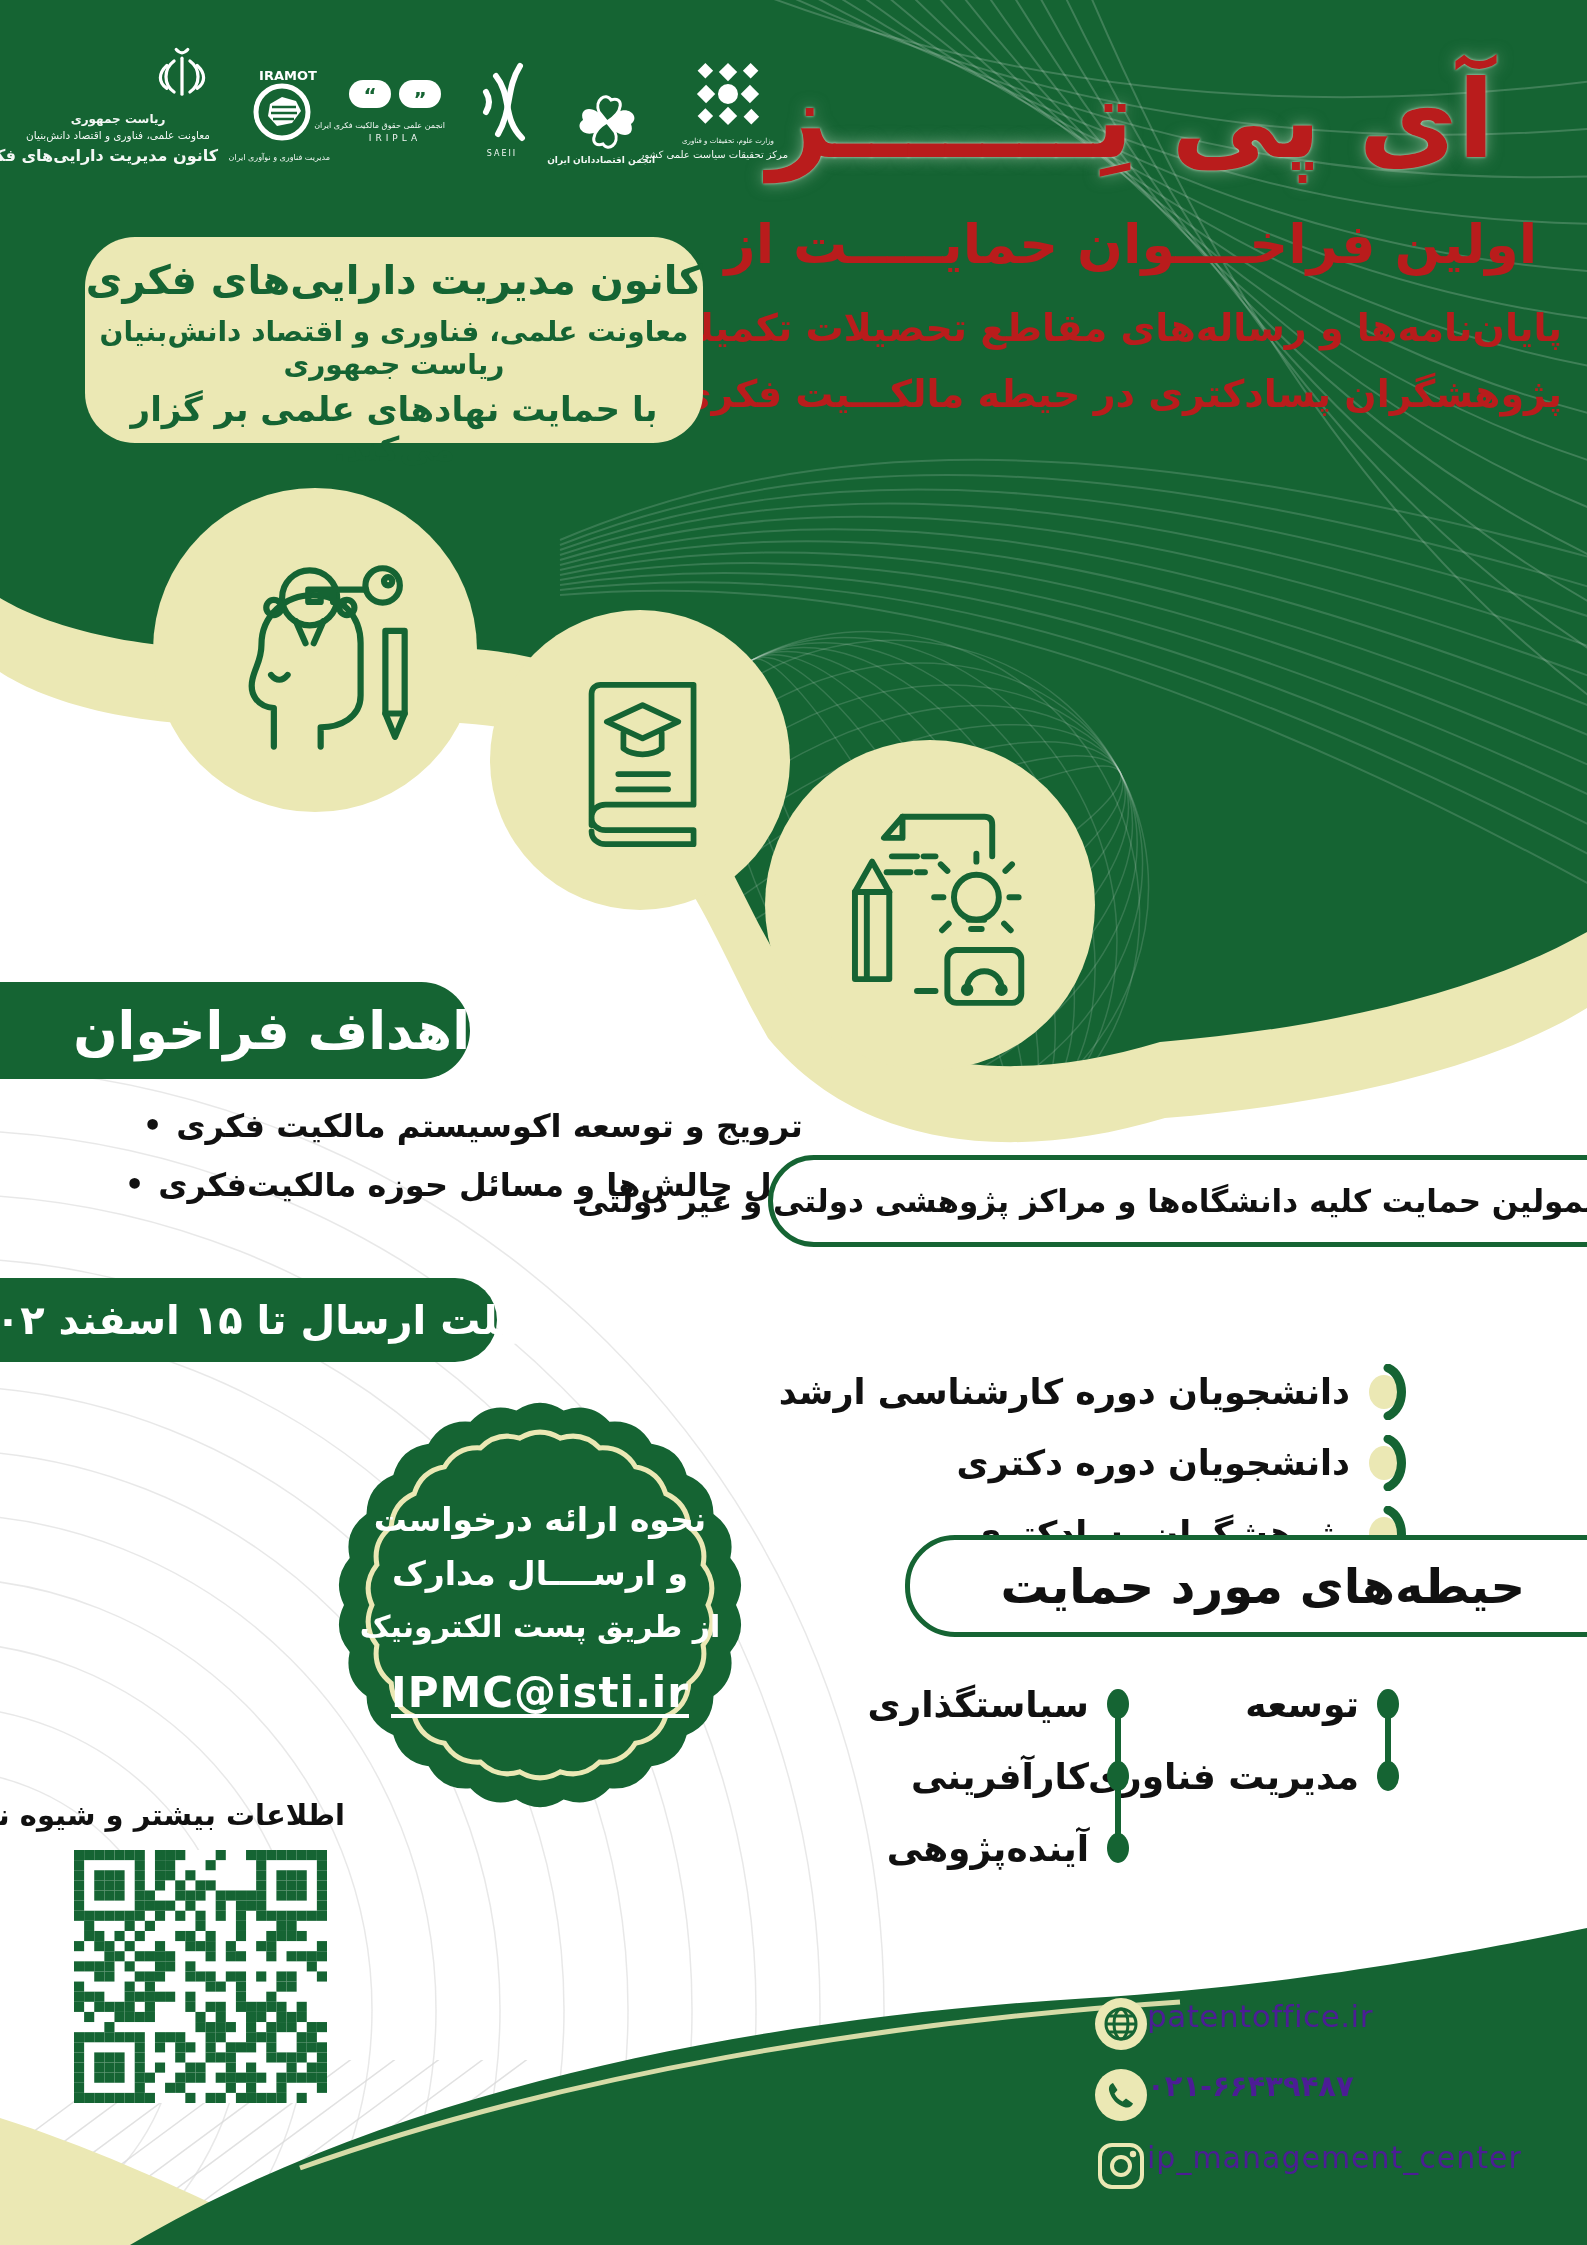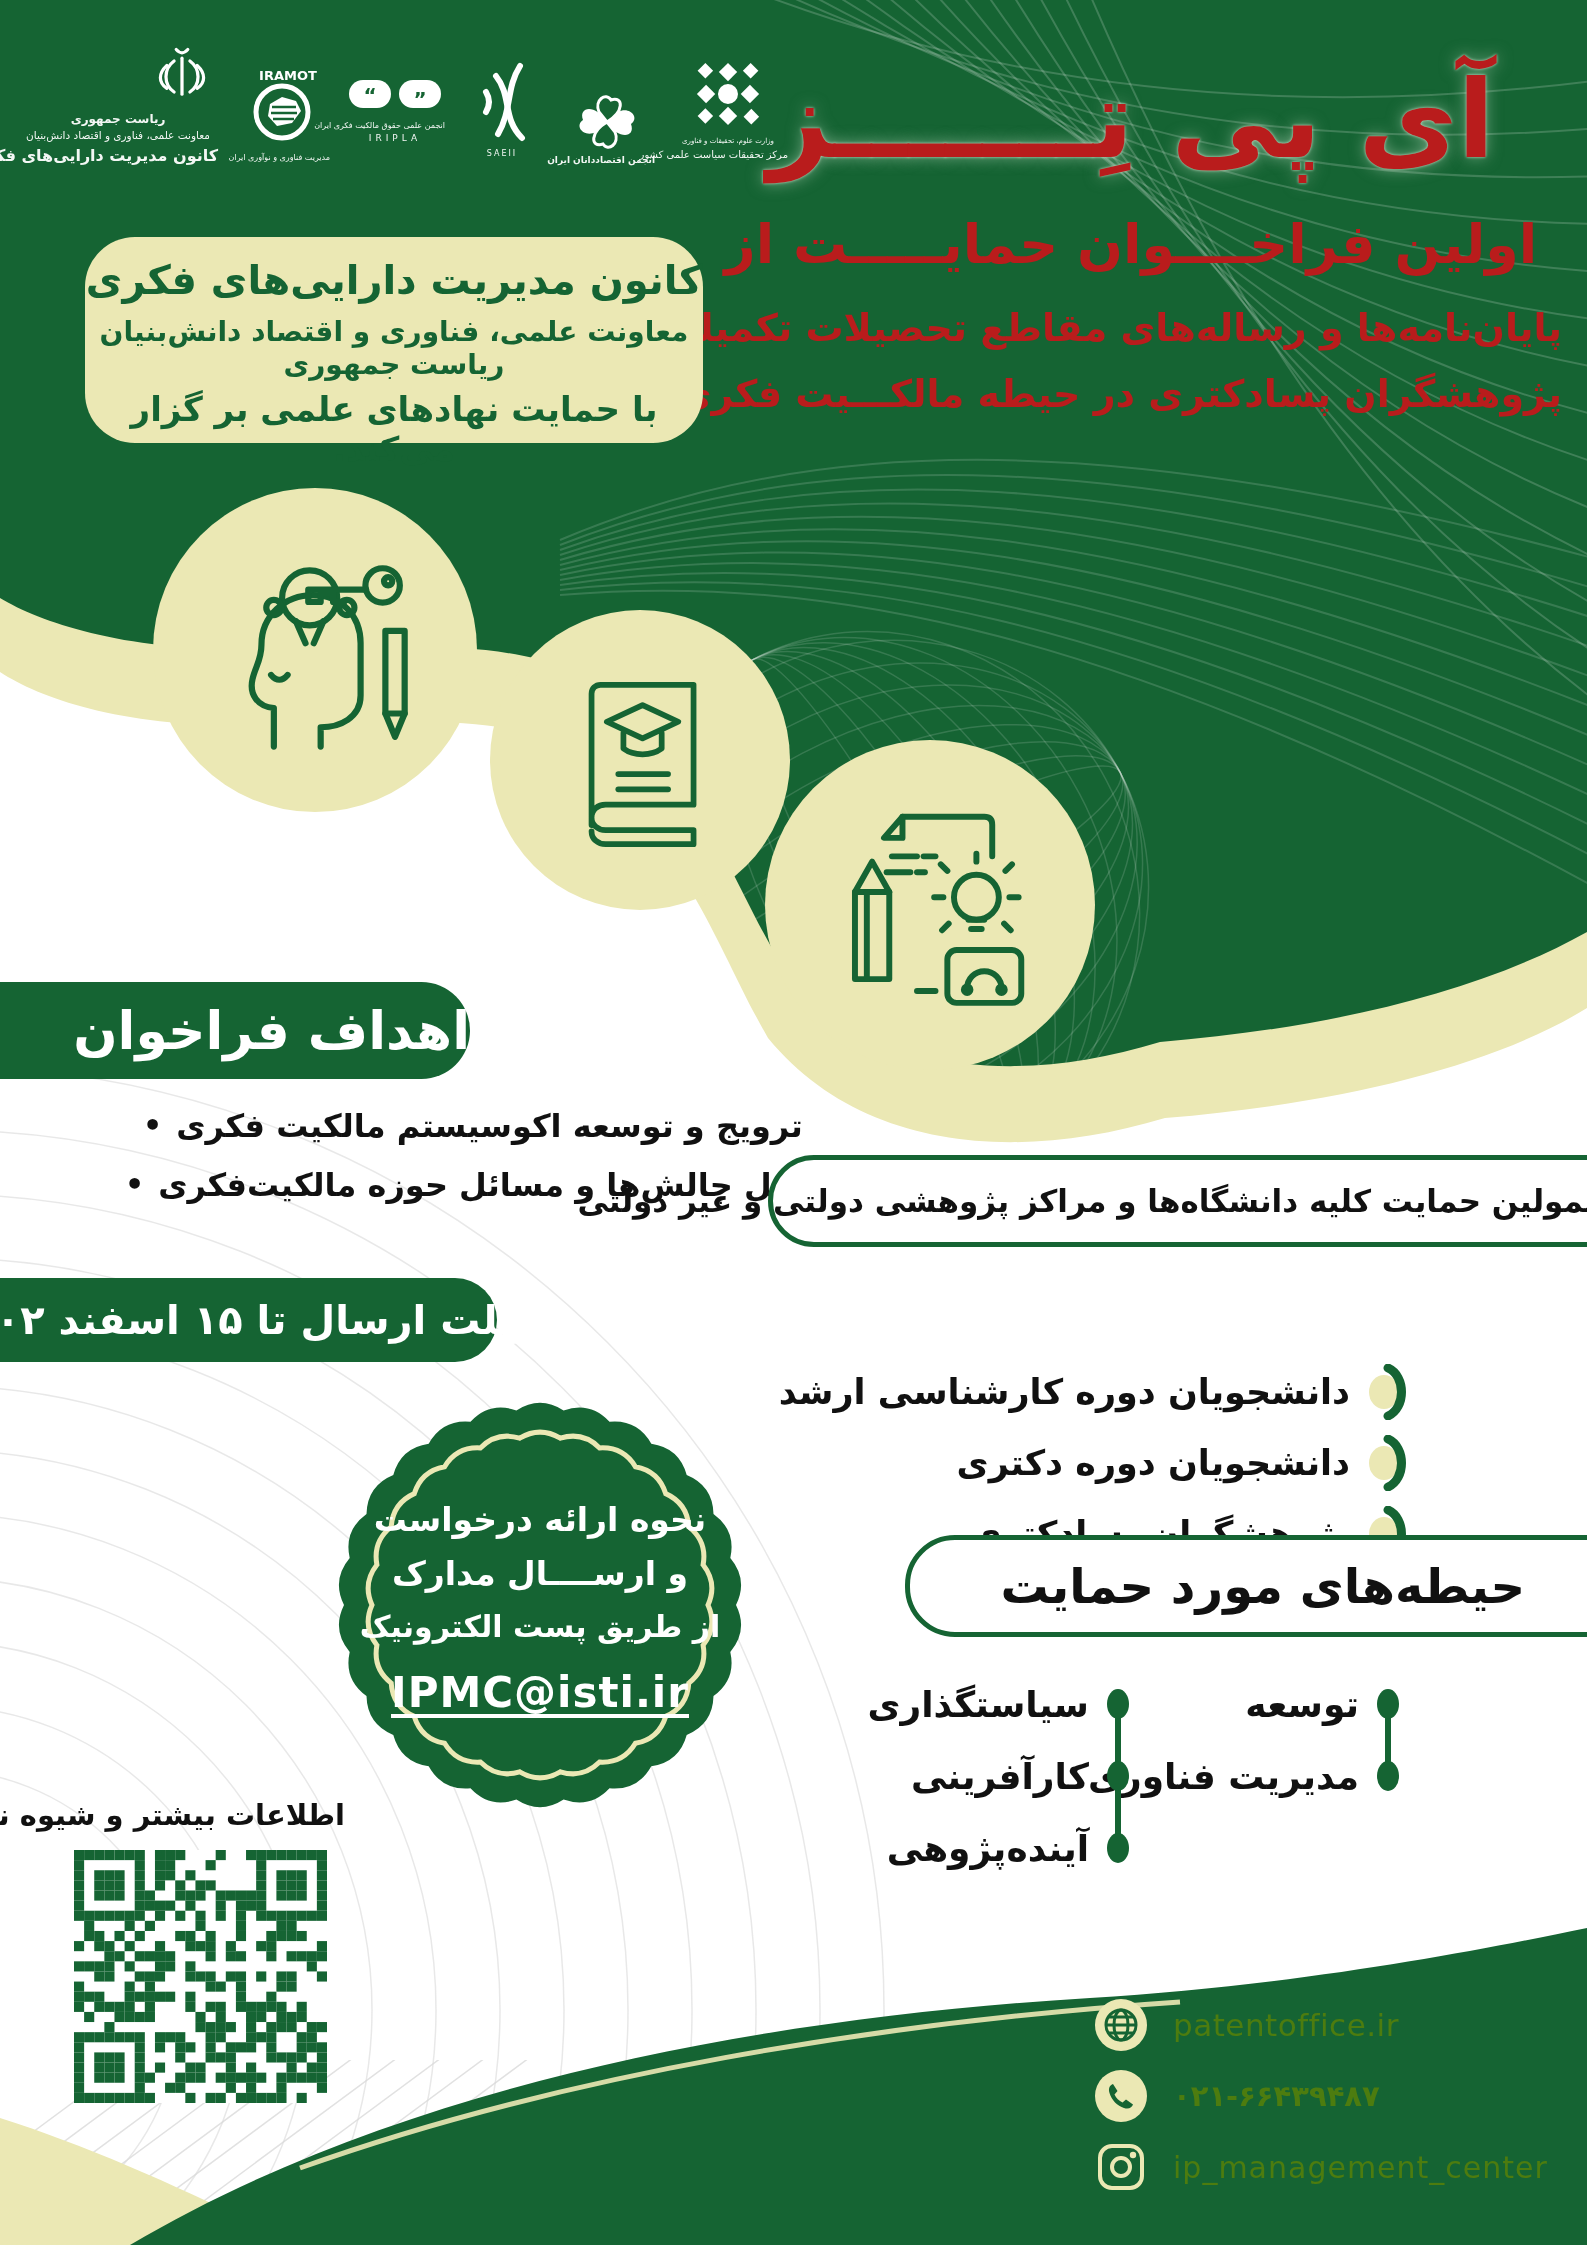--- a/index.html
+++ b/index.html
@@ -116,21 +116,21 @@
   .area-item .dot{width:22px; height:30px; border-radius:50%; background:var(--green); flex:0 0 auto; position:relative; z-index:1;}
   .area-item .label{font-size:36px; font-weight:bold; color:var(--ink); white-space:nowrap;}
 
   
   .qr-block{position:absolute; left:55px; top:1798px; width:290px; text-align:center;}
   .qr-block .cap{font-size:29px; font-weight:bold; color:var(--ink); white-space:nowrap;}
   .qr-block svg{margin:18px auto 0 auto; background:#fff;}
 
   
   .contact{position:absolute; left:1095px; top:1998px; width:470px; display:flex; flex-direction:column; gap:17px; direction:ltr;}
-  .contact .row{display:flex; align-items:center; gap:26px; height:54px; color:#4d7c0f;}
+  .contact .row{display:flex; align-items:flex-start; height:54px; color:#4c1d95;}
   .contact .badge-ic{width:52px; height:52px; flex:0 0 auto;}
   .contact .web{font-size:31px; letter-spacing:.5px;}
   .contact .tel{font-size:29px; font-weight:bold; direction:ltr; letter-spacing:1px;}
   .contact .insta{font-size:30px; letter-spacing:1px;}
 </style>
 </head>
 <body>
 
 <div class="poster">
 

